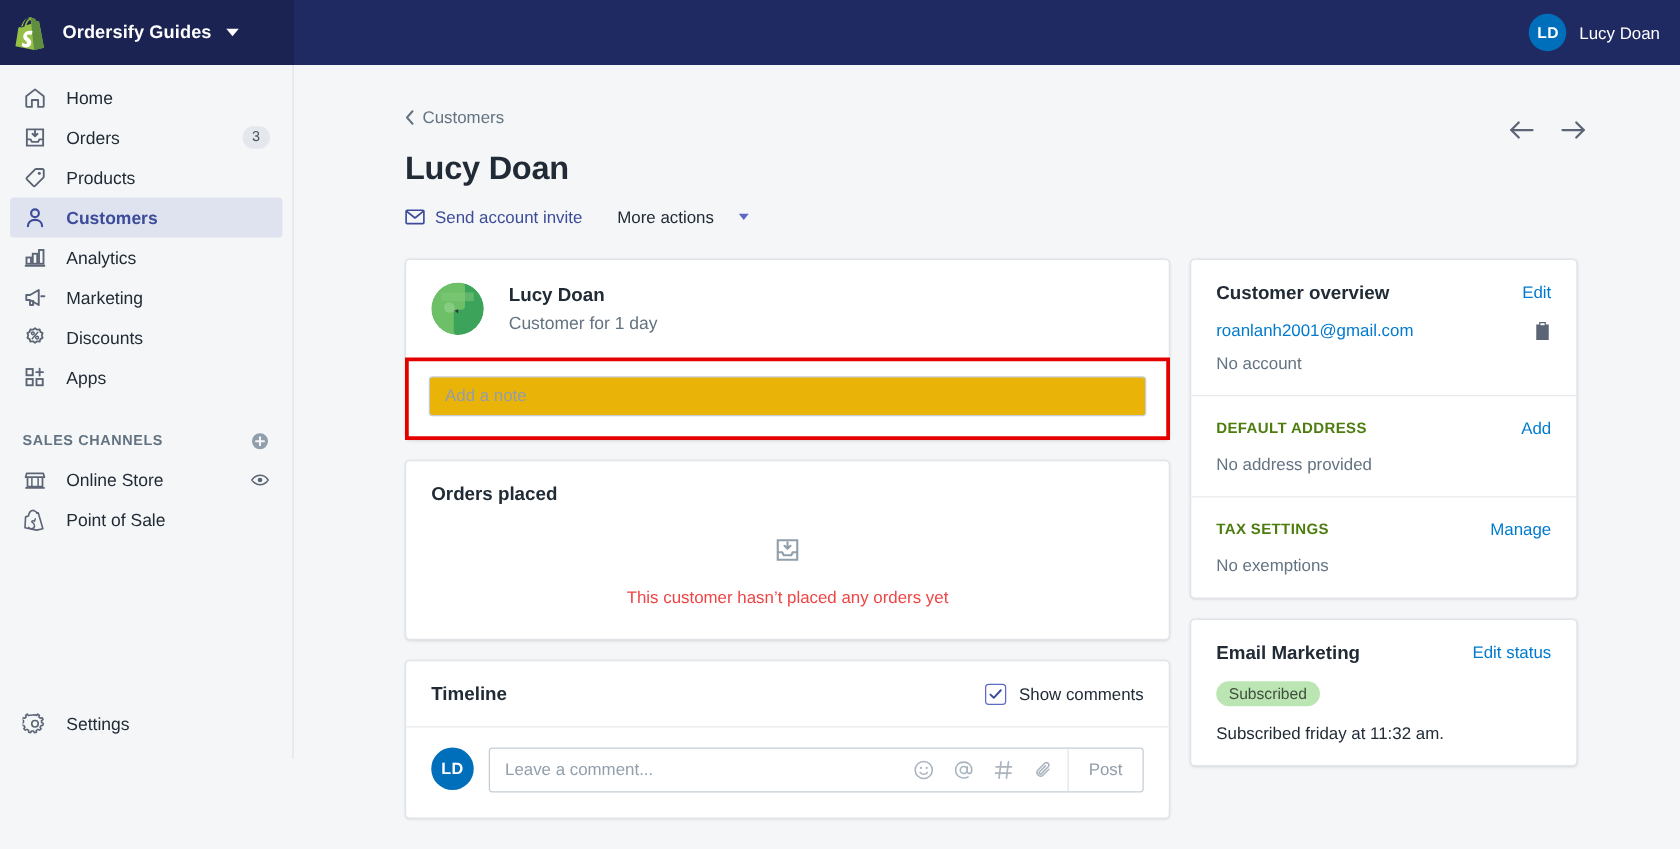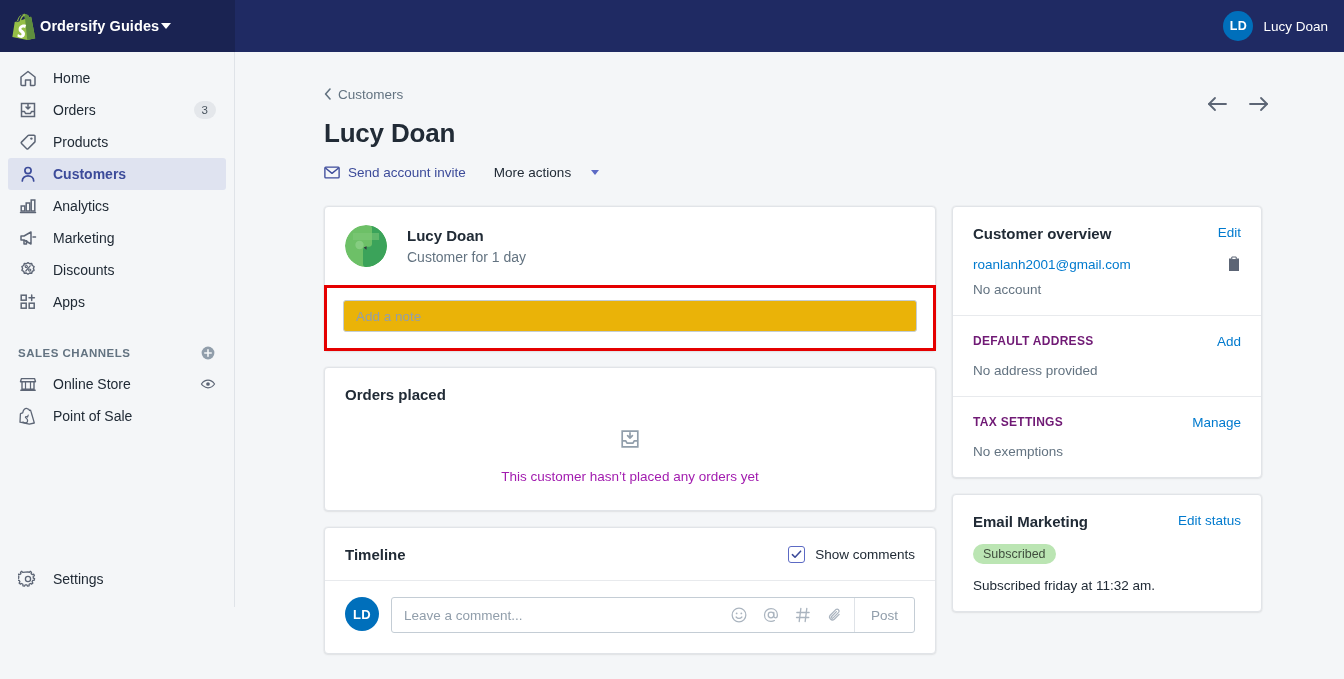--- a/index.html
+++ b/index.html
@@ -11,21 +11,21 @@
   }
 
   
   .topbar {
     position: absolute; top: 0; left: 0;
     width: 1344px; height: 52px;
     background: #1f2a63;
     display: flex; align-items: center;
   }
   .brand {
-    display: flex; align-items: center; 
+    display: flex; align-items: center; gap: 10px;
     width: 235px; height: 52px; padding-left: 10px;
     background: #1a2352;
   }
   .shop-logo { width: 30px; height: 30px; flex: none; }
   .brand-name {
     color: #ffffff; font-size: 14.5px; font-weight: bold;
     letter-spacing: .1px; white-space: nowrap;
   }
   .brand-caret {
     width: 0; height: 0; margin-left: 2px;
@@ -177,21 +177,21 @@
   .note-input::placeholder { color: #919eab; opacity: 1; }
 
   
   .card-title-row {
     display: flex; align-items: center; justify-content: space-between;
     padding: 18px 20px 0 20px;
   }
   .card-title { font-size: 15px; font-weight: bold; color: #212b36; }
   .empty-block { padding: 24px 20px 26px 20px; text-align: center; }
   .empty-ico { width: 24px; height: 24px; margin: 0 auto 18px auto; display: block; }
-  .empty-text { font-size: 13.5px; color: #a21caf; }
+  .empty-text { font-size: 13.5px; color: #ef4444; }
 
   
   .tl-head {
     display: flex; align-items: center; justify-content: space-between;
     padding: 18px 20px 17px 20px;
     border-bottom: 1px solid #e8eaed;
   }
   .chk-wrap { display: flex; align-items: center; gap: 10px; cursor: pointer; }
   .chk {
     width: 17px; height: 17px; border: 1.5px solid #5c6ac4;
@@ -229,21 +229,21 @@
 
   
   .side-sec { padding: 18px 20px 18px 20px; }
   .side-sec + .side-sec { border-top: 1px solid #e8eaed; }
   .side-head {
     display: flex; align-items: flex-start; justify-content: space-between;
     margin-bottom: 14px;
   }
   .side-title { font-size: 15px; font-weight: bold; color: #212b36; }
   .side-sub-title {
-    font-size: 12px; font-weight: bold; color: #701a75; letter-spacing: .3px;
+    font-size: 12px; font-weight: bold; color: #4d7c0f; letter-spacing: .3px;
   }
   .side-link { font-size: 13.5px; color: #007ace; cursor: pointer; }
   .email-row { display: flex; align-items: center; justify-content: space-between; }
   .email-link { font-size: 13.5px; color: #007ace; cursor: pointer; }
   .copy-ico { width: 14px; height: 16px; cursor: pointer; }
   .muted { font-size: 13.5px; color: #637381; margin-top: 10px; }
   .badge-sub {
     display: inline-block; background: #bbe5b3; color: #414f3e;
     font-size: 12.5px; border-radius: 10px; padding: 3px 10px;
   }

